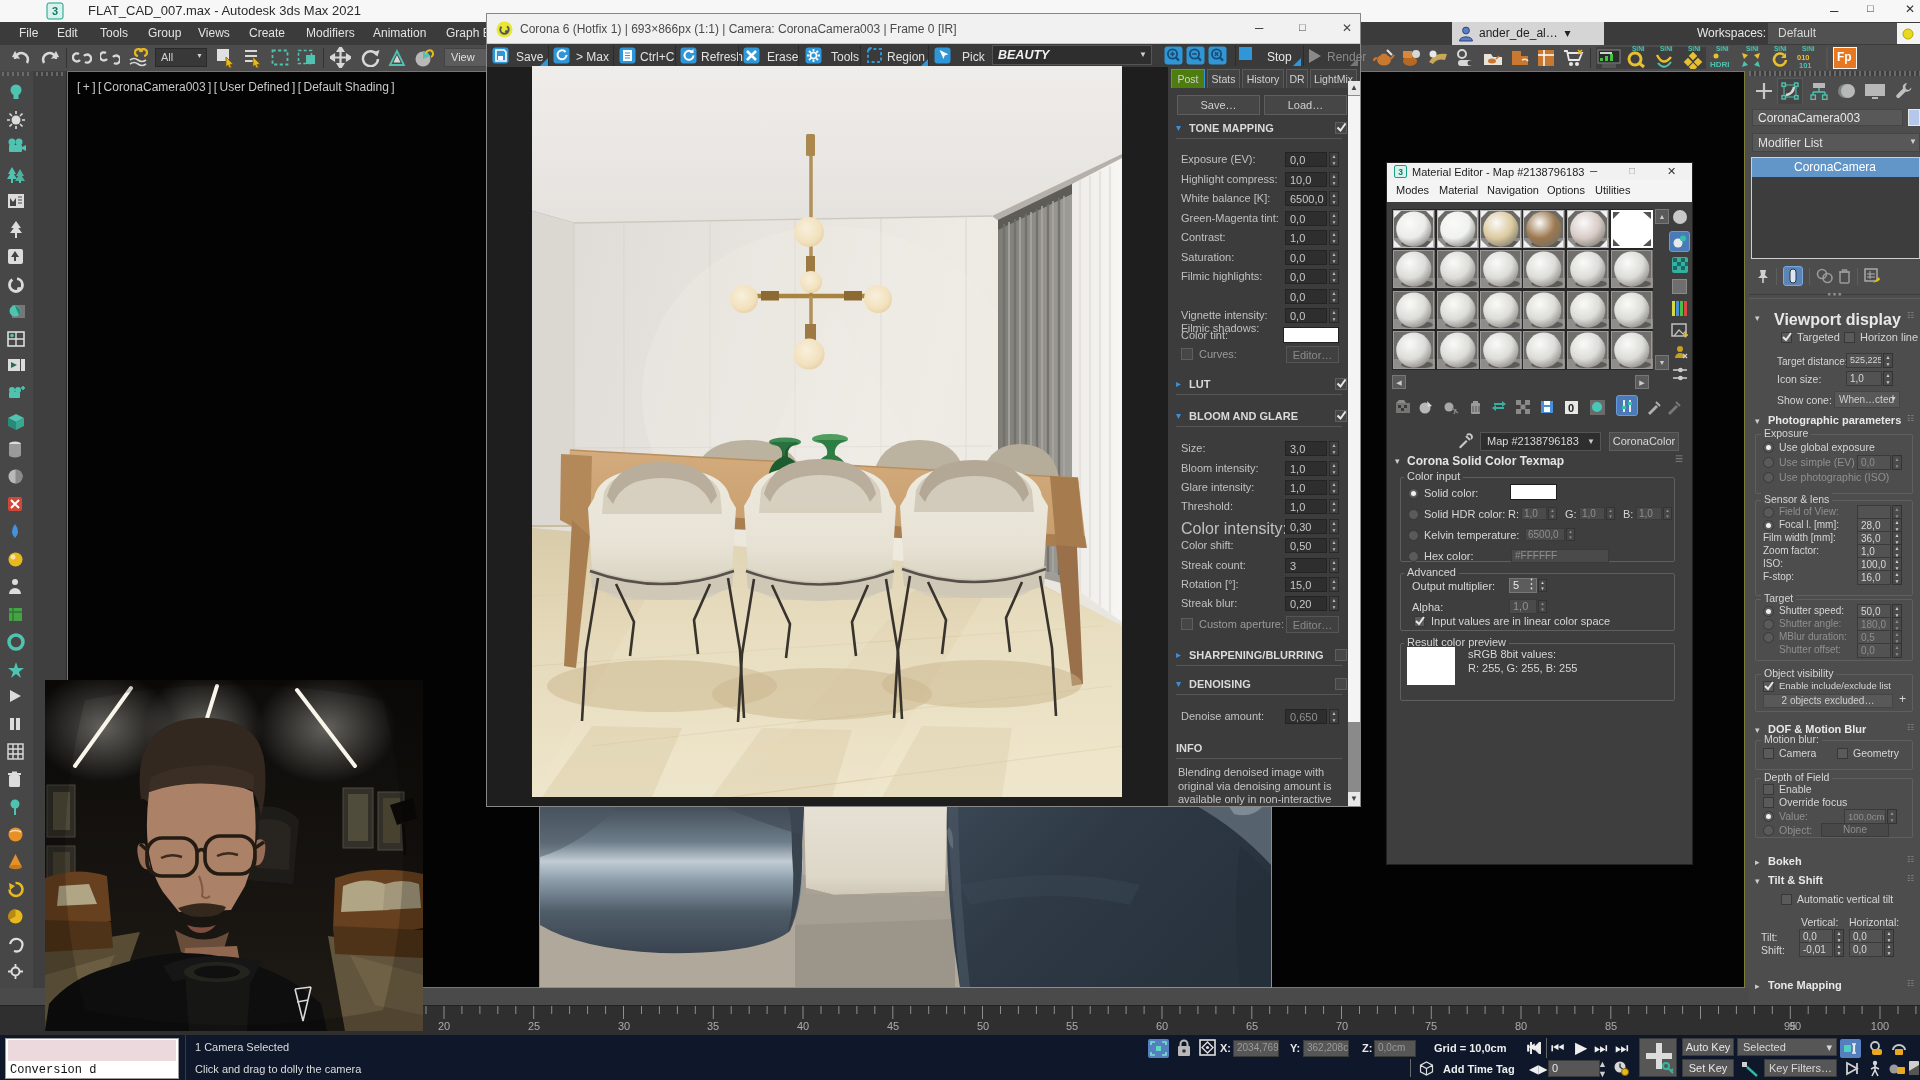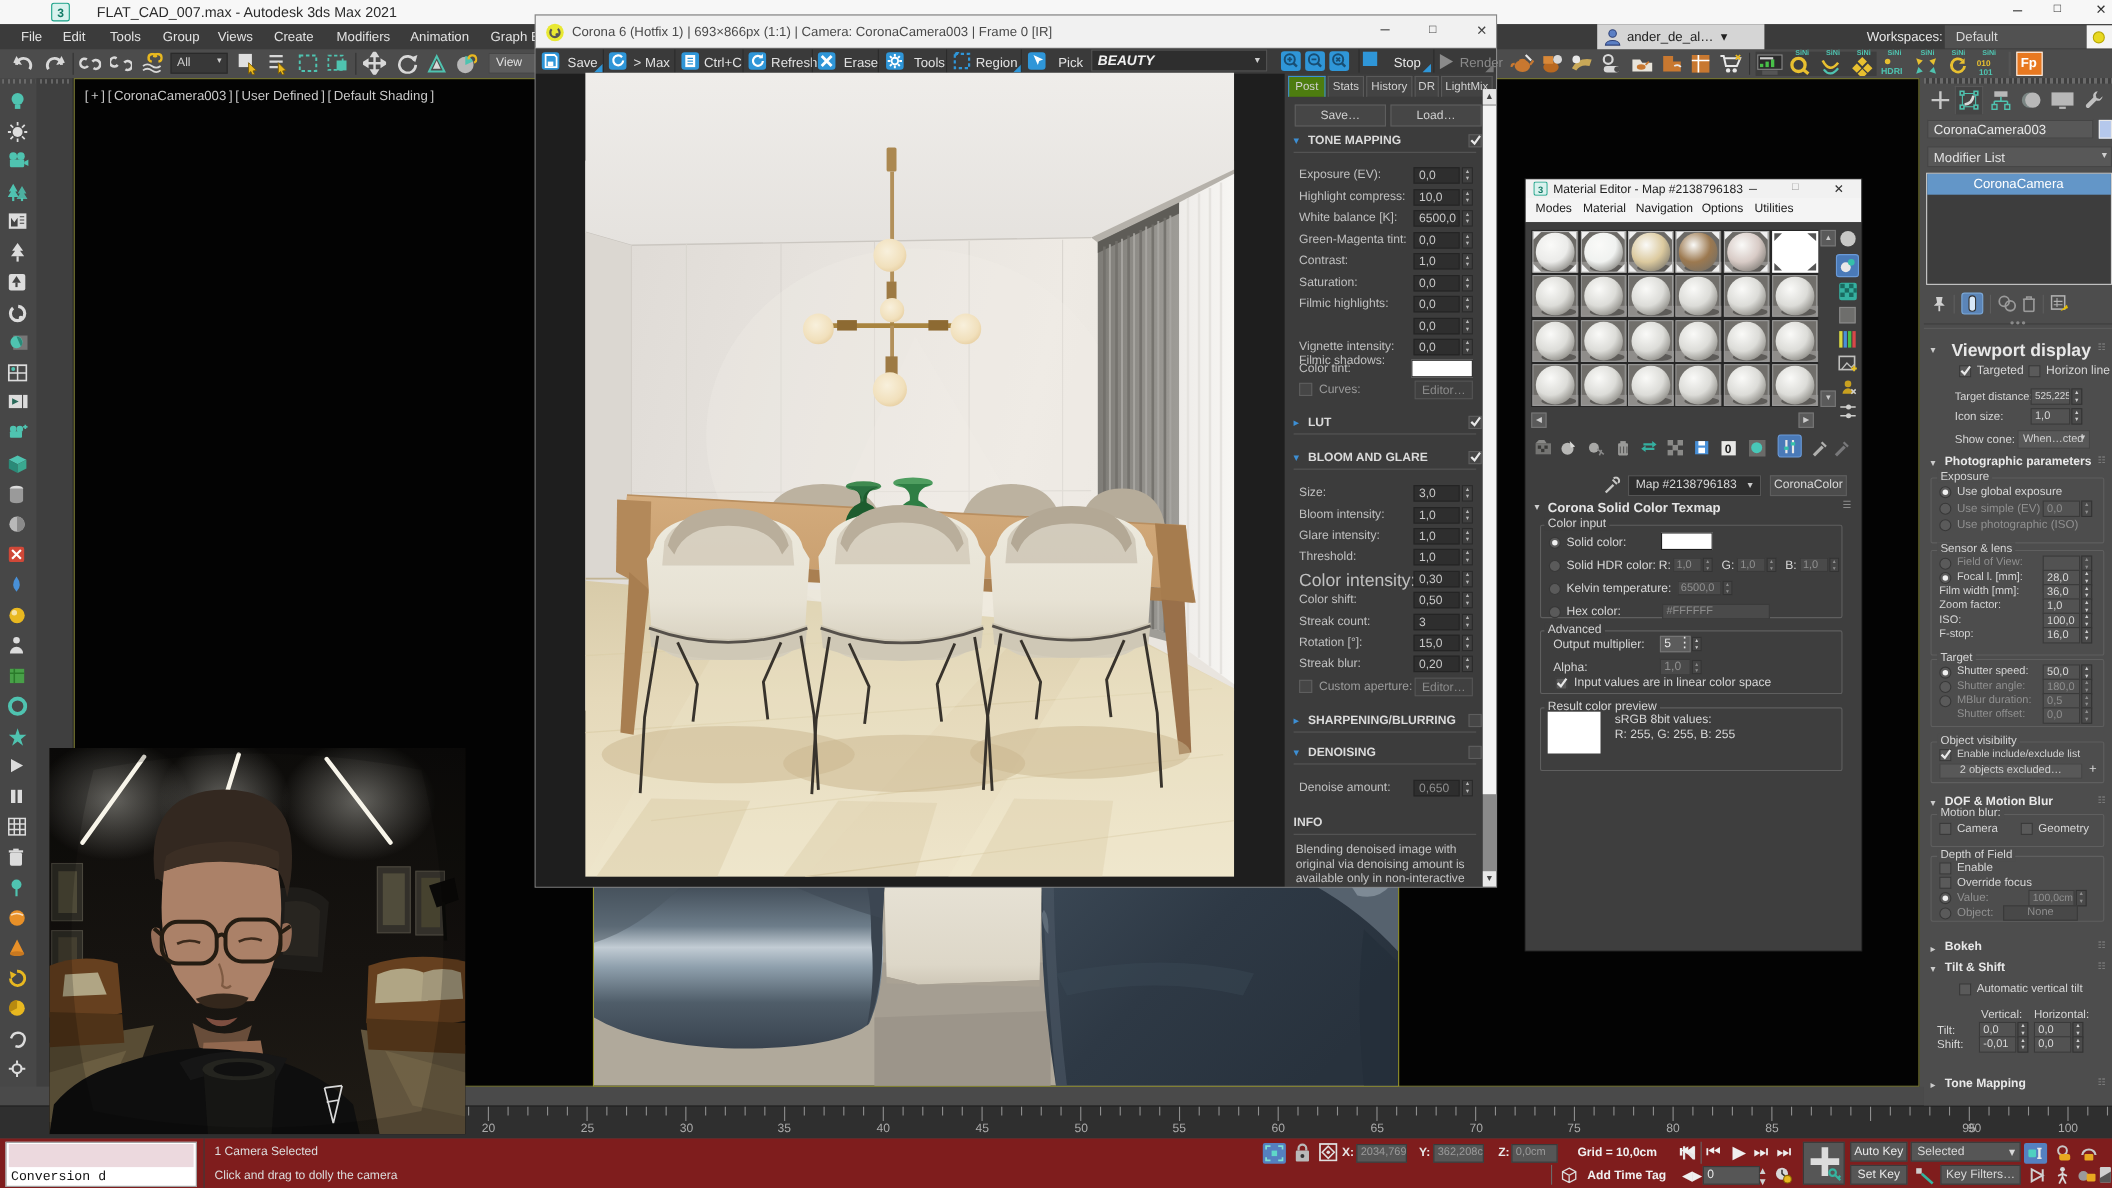--- a/index.html
+++ b/index.html
@@ -10,21 +10,21 @@
 #menubar { left:0; top:22px; width:1920px; height:23px; background:#3b3b3b; color:#e3e3e3; font-size:12px; }
 .menuitem { position:absolute; top:4px; }
 #toolbar { left:0; top:45px; width:1920px; height:26px; background:#4c4c4c; }
 #lefticons { left:0; top:71px; width:33px; height:917px; background:#474747; }
 #leftstrip { left:33px; top:71px; width:34px; height:917px; background:#3f3f3f; border-right:1px solid #2a2a2a;}
 #viewport { left:67px; top:71px; width:1678px; height:917px; background:#030303; border:1px solid #7d7d35; }
 #vplabel { left:9px; top:8px; color:#c9c9c9; font-size:12px; position:absolute;}
 #trackstrip { left:0px; top:988px; width:1749px; height:17px; background:#4a4a4a; }
 #ruler { left:0; top:1005px; width:1920px; height:30px; background:#2f2f2f; border-top:1px solid #222; }
 .rnum { position:absolute; top:14px; color:#ababab; font-size:11px; transform:translateX(-50%); }
-#statusbar { left:0; top:1035px; width:1920px; height:45px; background:#7f1d1d; color:#dcdcdc; font-size:11px; }
+#statusbar { left:0; top:1035px; width:1920px; height:45px; background:#0f172a; color:#dcdcdc; font-size:11px; }
 #cmdpanel { left:1749px; top:76px; width:171px; height:929px; background:#4d4d4d; color:#d6d6d6; font-size:11px; }
 .sfield { position:absolute; background:#565656; border:1px solid #3a3a3a; color:#9a9a9a; font-size:11px; padding:1px 3px; }
 .win { position:absolute; background:#3c3c3c; }
 b.wh { color:#e8e8e8; }
 </style>
 </head>
 <body>
 <div id="root">
 
   <div class="abs" id="titlebar">

